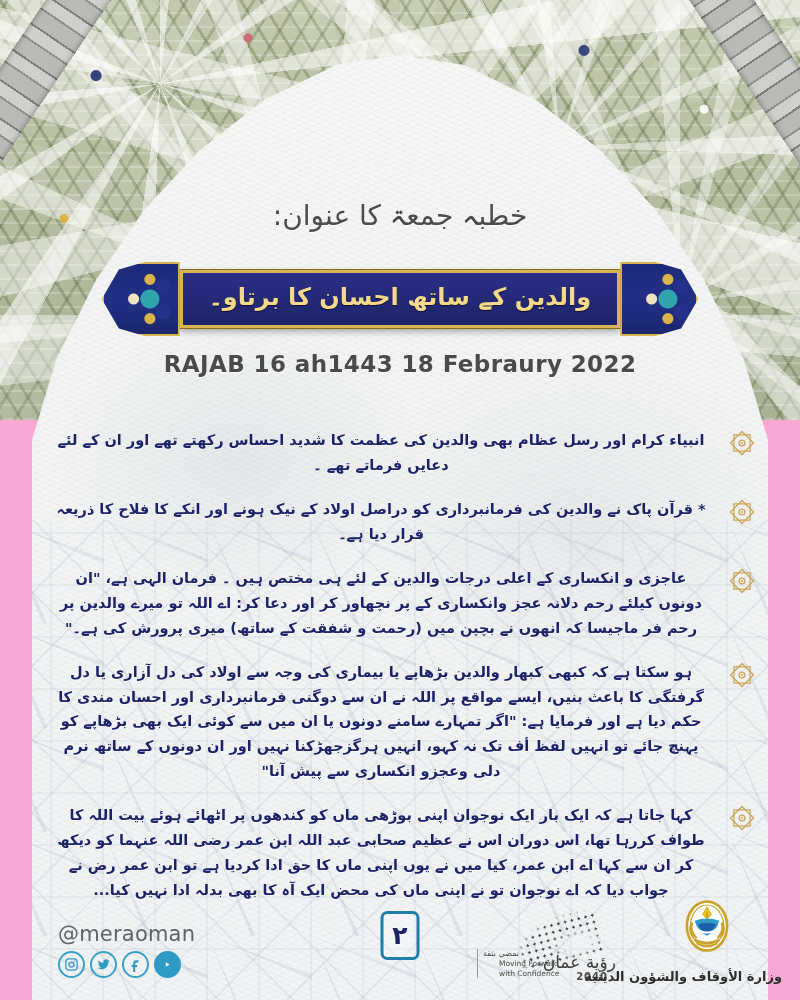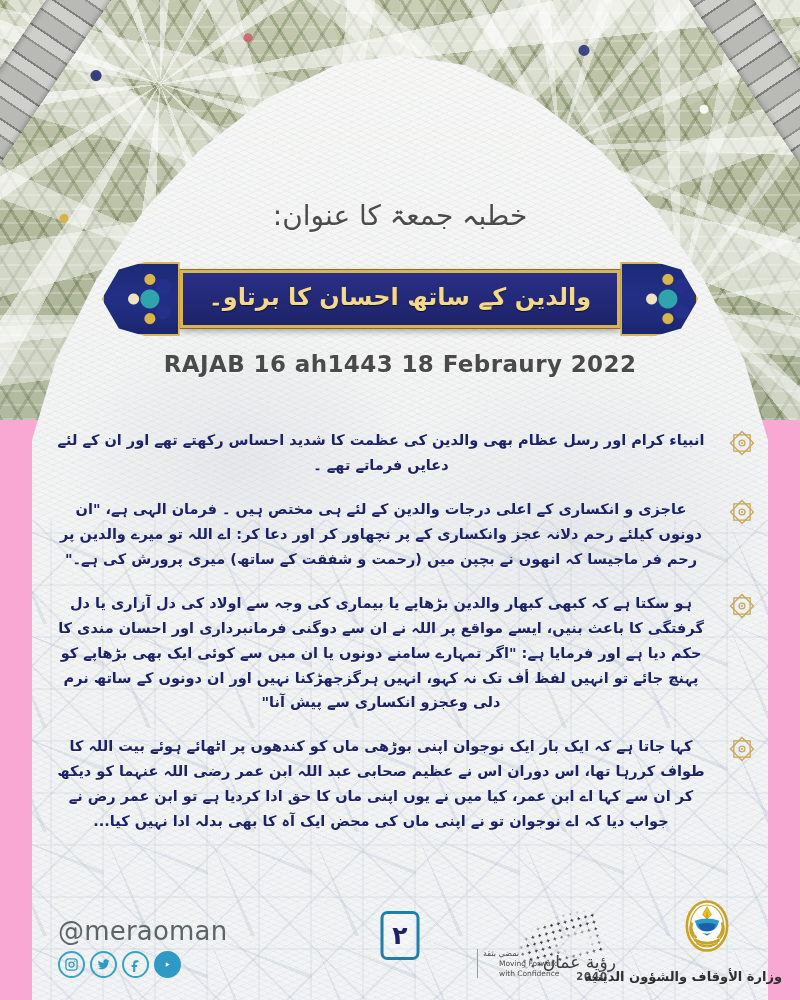--- a/index.html
+++ b/index.html
@@ -231,21 +231,21 @@
   
   .footer {
     position: absolute; left: 0; bottom: 0;
     width: 800px; height: 108px;
     z-index: 8;
   }
 
   .handle-block { position: absolute; left: 58px; bottom: 22px; }
   .handle-text {
     font-family: "DejaVu Sans", sans-serif;
-    font-size: 26px;
+    font-size: 21px;
     color: #5d6468;
     letter-spacing: .2px;
     margin-bottom: 5px;
   }
   .social-row { display: flex; gap: 5px; }
   .social-ic {
     width: 27px; height: 27px; border-radius: 50%;
     display: flex; align-items: center; justify-content: center;
     border: 2px solid #39a0c8;
     color: #2f9ac6;
@@ -376,20 +376,33 @@
               <rect x="6" y="6" width="20" height="20" transform="rotate(0 16 16)"></rect>
               <rect x="6" y="6" width="20" height="20" transform="rotate(45 16 16)"></rect>
             </g>
             <circle cx="16" cy="16" r="3.6" fill="none" stroke="#c9a75a" stroke-width="1.6"></circle>
             <circle cx="16" cy="16" r="1.3" fill="#c9a75a"></circle>
           </svg>
         </span>
         <span class="para-text">انبیاء کرام اور رسل عظام بھی والدین کی عظمت کا شدید احساس رکھتے تھے اور ان کے لئے دعایں فرماتے تھے ۔</span>
       </div>
 
+      <div class="para-row">
+        <span class="bullet-star">
+          <svg viewBox="0 0 32 32" aria-hidden="true">
+            <g fill="none" stroke="#c9a75a" stroke-width="1.6">
+              <rect x="6" y="6" width="20" height="20"></rect>
+              <rect x="6" y="6" width="20" height="20" transform="rotate(45 16 16)"></rect>
+            </g>
+            <circle cx="16" cy="16" r="3.6" fill="none" stroke="#c9a75a" stroke-width="1.6"></circle>
+            <circle cx="16" cy="16" r="1.3" fill="#c9a75a"></circle>
+          </svg>
+        </span>
+        <span class="para-text">* قرآن پاک نے والدین کی فرمانبرداری کو دراصل اولاد کے نیک ہونے اور انکے کا فلاح کا ذریعہ قرار دیا ہے۔</span>
+      </div>
 
       <div class="para-row">
         <span class="bullet-star">
           <svg viewBox="0 0 32 32" aria-hidden="true">
             <g fill="none" stroke="#c9a75a" stroke-width="1.6">
               <rect x="6" y="6" width="20" height="20"></rect>
               <rect x="6" y="6" width="20" height="20" transform="rotate(45 16 16)"></rect>
             </g>
             <circle cx="16" cy="16" r="3.6" fill="none" stroke="#c9a75a" stroke-width="1.6"></circle>
             <circle cx="16" cy="16" r="1.3" fill="#c9a75a"></circle>

